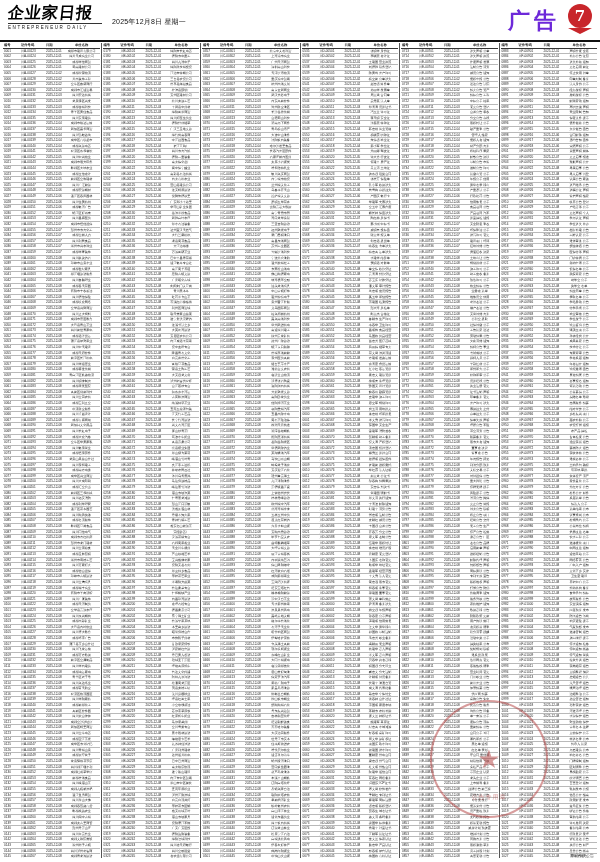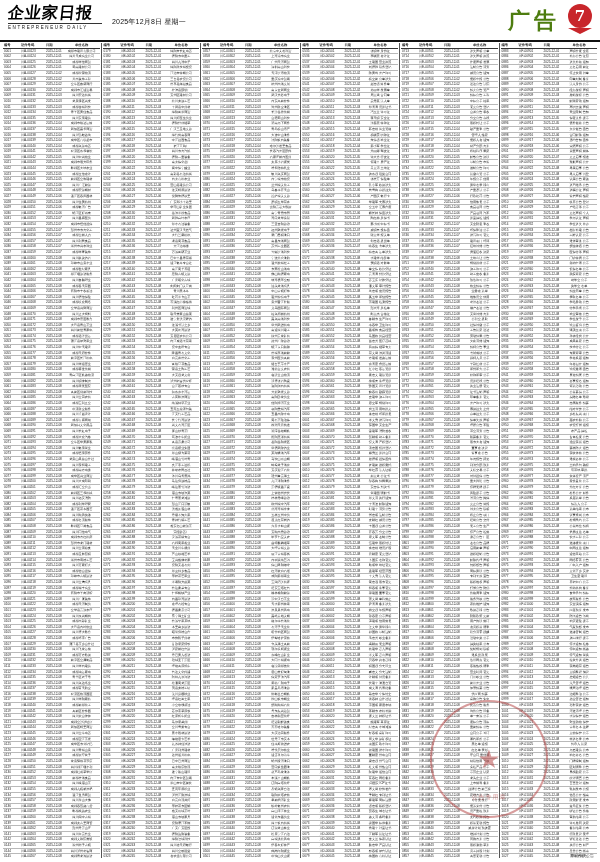--- a/index.html
+++ b/index.html
@@ -69,21 +69,21 @@
     letter-spacing: .2px;
   }
   .section-label {
     position: absolute;
     right: 40px;
     top: 6px;
     font-family: Liberation Mono, monospace;
     font-size: 22px;
     font-weight: bold;
     letter-spacing: 4px;
-    color: #4d7c0f;
+    color: #6d28d9;
   }
   .page-badge {
     position: absolute;
     right: 8px;
     top: 4px;
     width: 24px;
     height: 24px;
     border-radius: 50%;
     background: #c8262b;
     color: #fff;

